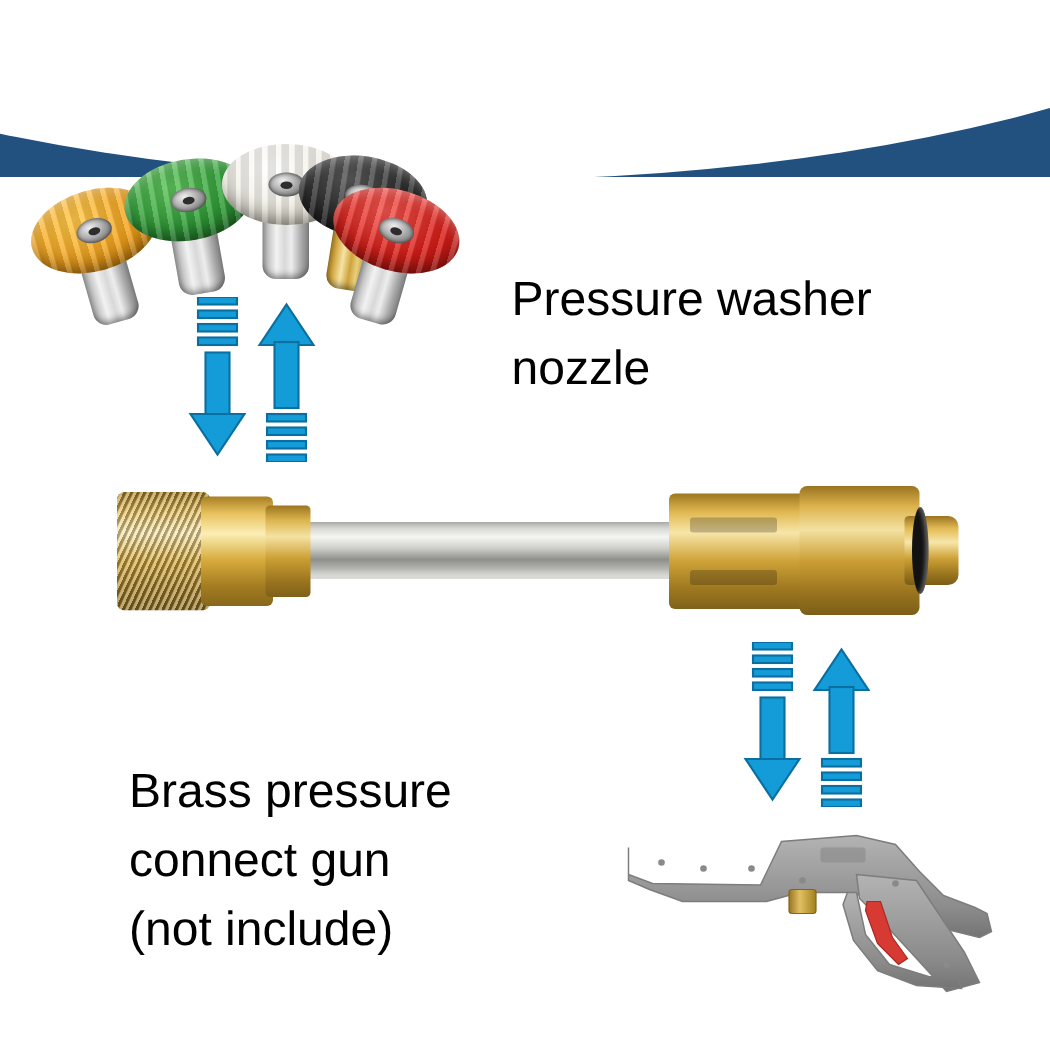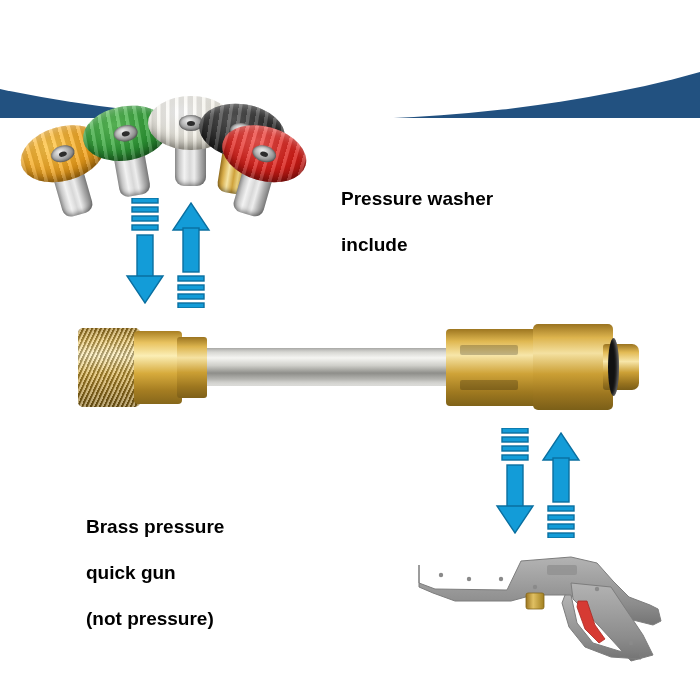--- a/index.html
+++ b/index.html
@@ -44,22 +44,22 @@
     font-weight: bold;
     letter-spacing: -0.5px;
     line-height: 1;
     white-space: nowrap;
   }
 
   
   .caption {
     position: absolute;
     color: #000000;
-    font-weight: bold;
-    font-size: 19px;
+    font-weight: normal;
+    font-size: 32px;
     line-height: 46px;
     white-space: nowrap;
   }
   #caption-nozzle { left: 341px; top: 176px; }
   #caption-gun    { left: 86px;  top: 504px; }
 
   
   .nozzle {
     position: absolute;
     width: 86px;
@@ -334,21 +334,21 @@
         <rect x="56" y="78" width="26" height="5"></rect>
         <rect x="56" y="87" width="26" height="5"></rect>
         <rect x="56" y="96" width="26" height="5"></rect>
         <rect x="56" y="105" width="26" height="5"></rect>
       </g>
     </svg>
   </div>
 
   <div class="caption" id="caption-nozzle">
     <div>Pressure washer</div>
-    <div>include</div>
+    <div>nozzle</div>
   </div>
 
   <div id="wand">
     <div class="tube"></div>
     <div class="knurl"></div>
     <div class="collar-a"></div>
     <div class="collar-b"></div>
     <div class="body-r1"></div>
     <div class="body-r2"></div>
     <div class="nose"></div>
@@ -371,22 +371,22 @@
         <rect x="56" y="78" width="26" height="5"></rect>
         <rect x="56" y="87" width="26" height="5"></rect>
         <rect x="56" y="96" width="26" height="5"></rect>
         <rect x="56" y="105" width="26" height="5"></rect>
       </g>
     </svg>
   </div>
 
   <div class="caption" id="caption-gun">
     <div>Brass pressure</div>
-    <div>quick gun</div>
-    <div>(not pressure)</div>
+    <div>connect gun</div>
+    <div>(not include)</div>
   </div>
 
   <div id="gun">
     <svg width="285" height="120" viewBox="0 0 285 120" xmlns="http://www.w3.org/2000/svg">
       <defs>
         <linearGradient id="gunGrad" x1="0" y1="0" x2="0" y2="1">
           <stop offset="0%" stop-color="#b3b3b3"></stop>
           <stop offset="35%" stop-color="#a0a0a0"></stop>
           <stop offset="70%" stop-color="#8c8c8c"></stop>
           <stop offset="100%" stop-color="#747474"></stop>

